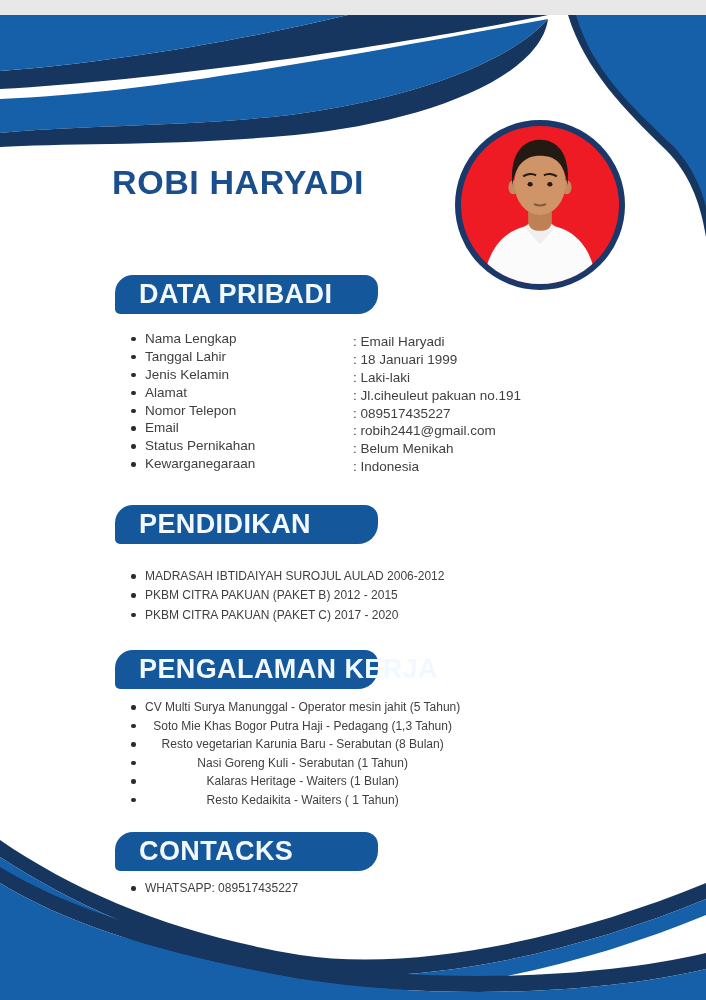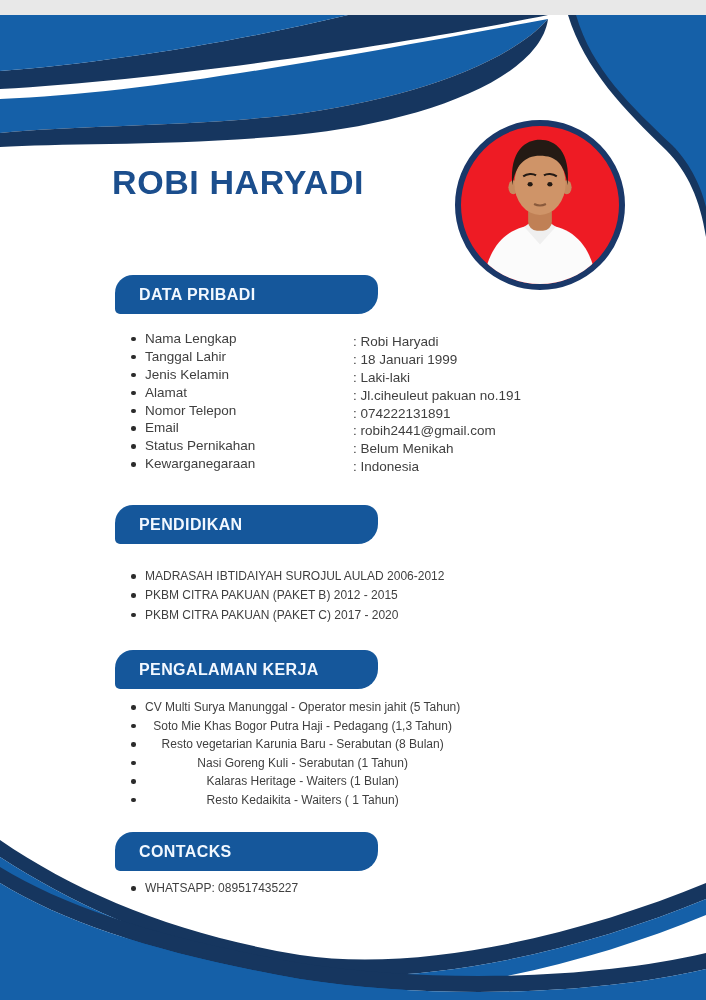--- a/index.html
+++ b/index.html
@@ -36,21 +36,21 @@
     color:var(--title-blue);white-space:nowrap;
   }
   .banner{
     position:absolute;left:115px;width:263px;height:39px;
     background:var(--banner-blue);
     border-radius:18px 13px 20px 5px;
     display:flex;align-items:center;padding-left:24px;
     box-shadow:0 0 0 0 transparent;
   }
   .banner span{
-    color:#f2f8ff;font-size:16px;font-weight:700;letter-spacing:.4px;white-space:nowrap;
+    color:#f2f8ff;font-size:27px;font-weight:700;letter-spacing:.4px;white-space:nowrap;
   }
   .banner.b-personal{top:260px;}
   .banner.b-education{top:490px;}
   .banner.b-experience{top:635px;}
   .banner.b-contacts{top:817px;}
   .personal-rows{position:absolute;left:130px;top:315px;width:460px;}
   .prow{display:flex;height:17.9px;align-items:flex-end;}
   .plabel{
     position:relative;width:223px;padding-left:15px;flex:none;
     font-size:13.5px;color:var(--text-gray);line-height:17.9px;white-space:nowrap;
@@ -121,37 +121,37 @@
   </div>
 
   <div class="page-title">ROBI HARYADI</div>
 
   <div class="banner b-personal">
     <span>DATA PRIBADI</span>
   </div>
   <div class="personal-rows">
     <div class="prow">
       <span class="plabel">Nama Lengkap</span>
-      <span class="pvalue">: Robi Haryadi</span>
+      <span class="pvalue">: Email Haryadi</span>
     </div>
     <div class="prow">
       <span class="plabel">Tanggal Lahir</span>
       <span class="pvalue">: 18 Januari 1999</span>
     </div>
     <div class="prow">
       <span class="plabel">Jenis Kelamin</span>
       <span class="pvalue">: Laki-laki</span>
     </div>
     <div class="prow">
       <span class="plabel">Alamat</span>
       <span class="pvalue">: Jl.ciheuleut pakuan no.191</span>
     </div>
     <div class="prow">
       <span class="plabel">Nomor Telepon</span>
-      <span class="pvalue">: 074222131891</span>
+      <span class="pvalue">: 089517435227</span>
     </div>
     <div class="prow">
       <span class="plabel">Email</span>
       <span class="pvalue">: robih2441@gmail.com</span>
     </div>
     <div class="prow">
       <span class="plabel">Status Pernikahan</span>
       <span class="pvalue">: Belum Menikah</span>
     </div>
     <div class="prow">

